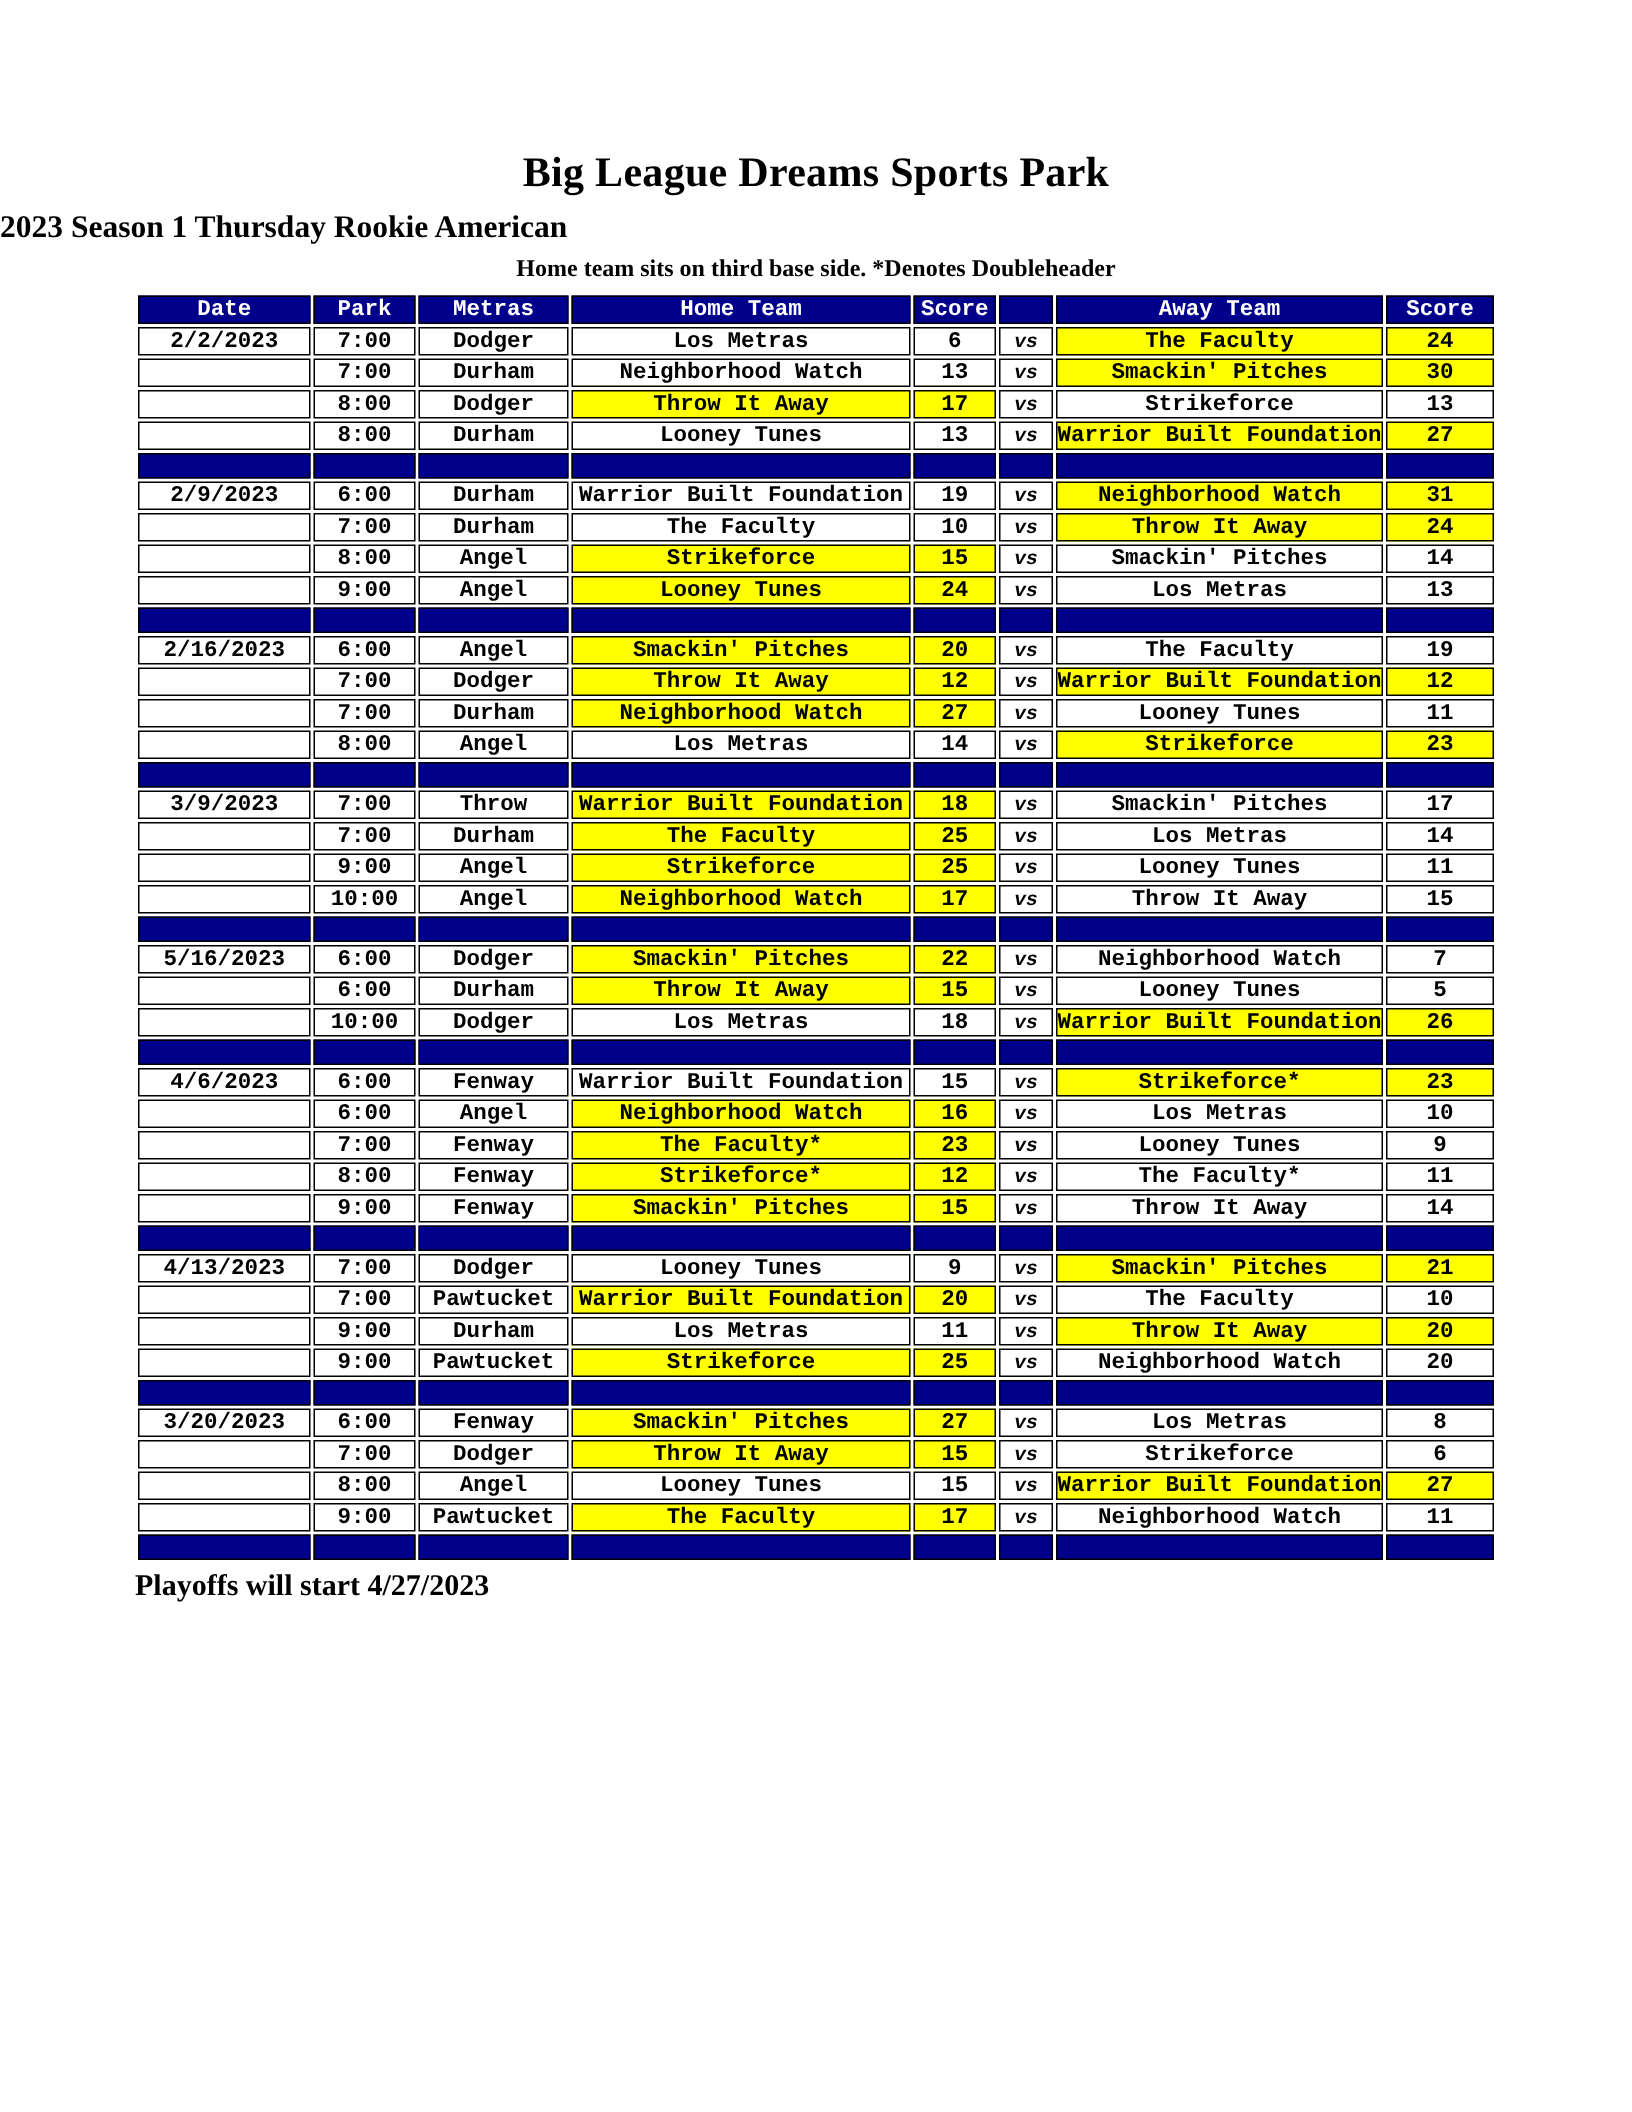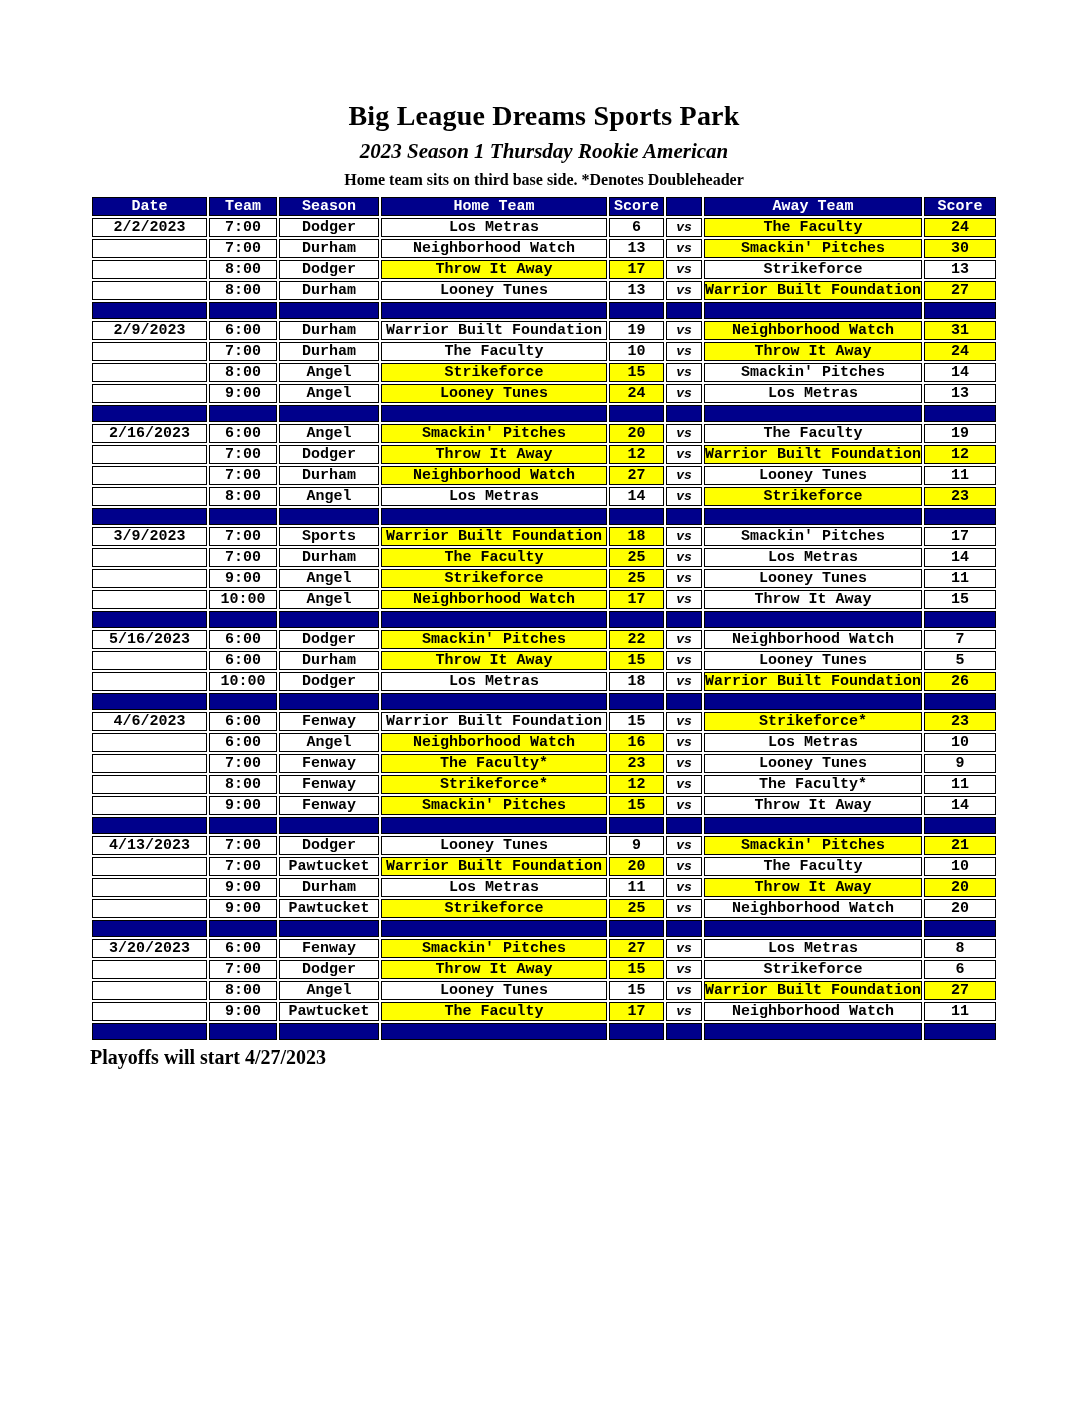--- a/index.html
+++ b/index.html
@@ -13,22 +13,22 @@
   body{
     width:1088px;height:1408px;background:#ffffff;
     font-family:"Liberation Serif", serif;color:#000;
   }
   .page{position:relative;width:1088px;height:1408px;overflow:hidden;}
   .title{
     padding-top:100px;text-align:center;
     font-size:28px;line-height:31px;font-weight:700;letter-spacing:0.2px;
   }
   .subtitle{
-    text-align:center;margin-top:9px;
-    font-size:21px;line-height:23px;font-weight:700;font-style:italic;
+    text-align:left;margin-top:9px;
+    font-size:21px;line-height:23px;font-weight:700;
   }
   .note{
     text-align:center;margin-top:8px;
     font-size:16px;line-height:18px;font-weight:700;
   }
   table.sched{
     width:908px;margin:6px auto 0;
     border-collapse:separate;border-spacing:2px;table-layout:fixed;font-family:Liberation Mono, monospace;
   }
   .sched th,.sched td{
@@ -65,22 +65,22 @@
         <col class="c-replica">
       <col class="c-home">
         <col class="c-hscore">
         <col class="c-vs">
       <col class="c-away">
         <col class="c-ascore">
     </colgroup>
     <thead>
       <tr>
           <th>Date</th>
-          <th>Team</th>
-          <th>Season</th>
+          <th>Park</th>
+          <th>Metras</th>
           <th>Home Team</th>
           <th>Score</th>
           <th></th>
           <th>Away Team</th>
           <th>Score</th>
         </tr>
     </thead>
     <tbody>
         <tr>
           <td>2/2/2023</td>
@@ -228,21 +228,21 @@
           <td class="sep"></td>
           <td class="sep"></td>
           <td class="sep"></td>
           <td class="sep"></td>
           <td class="sep"></td>
           <td class="sep"></td>
         </tr>
         <tr>
           <td>3/9/2023</td>
           <td>7:00</td>
-          <td>Sports</td>
+          <td>Throw</td>
           <td class="win">Warrior Built Foundation</td>
           <td class="win">18</td>
           <td class="vs">vs</td>
           <td>Smackin' Pitches</td>
           <td>17</td>
         </tr>
         <tr>
           <td></td>
           <td>7:00</td>
           <td>Durham</td>

